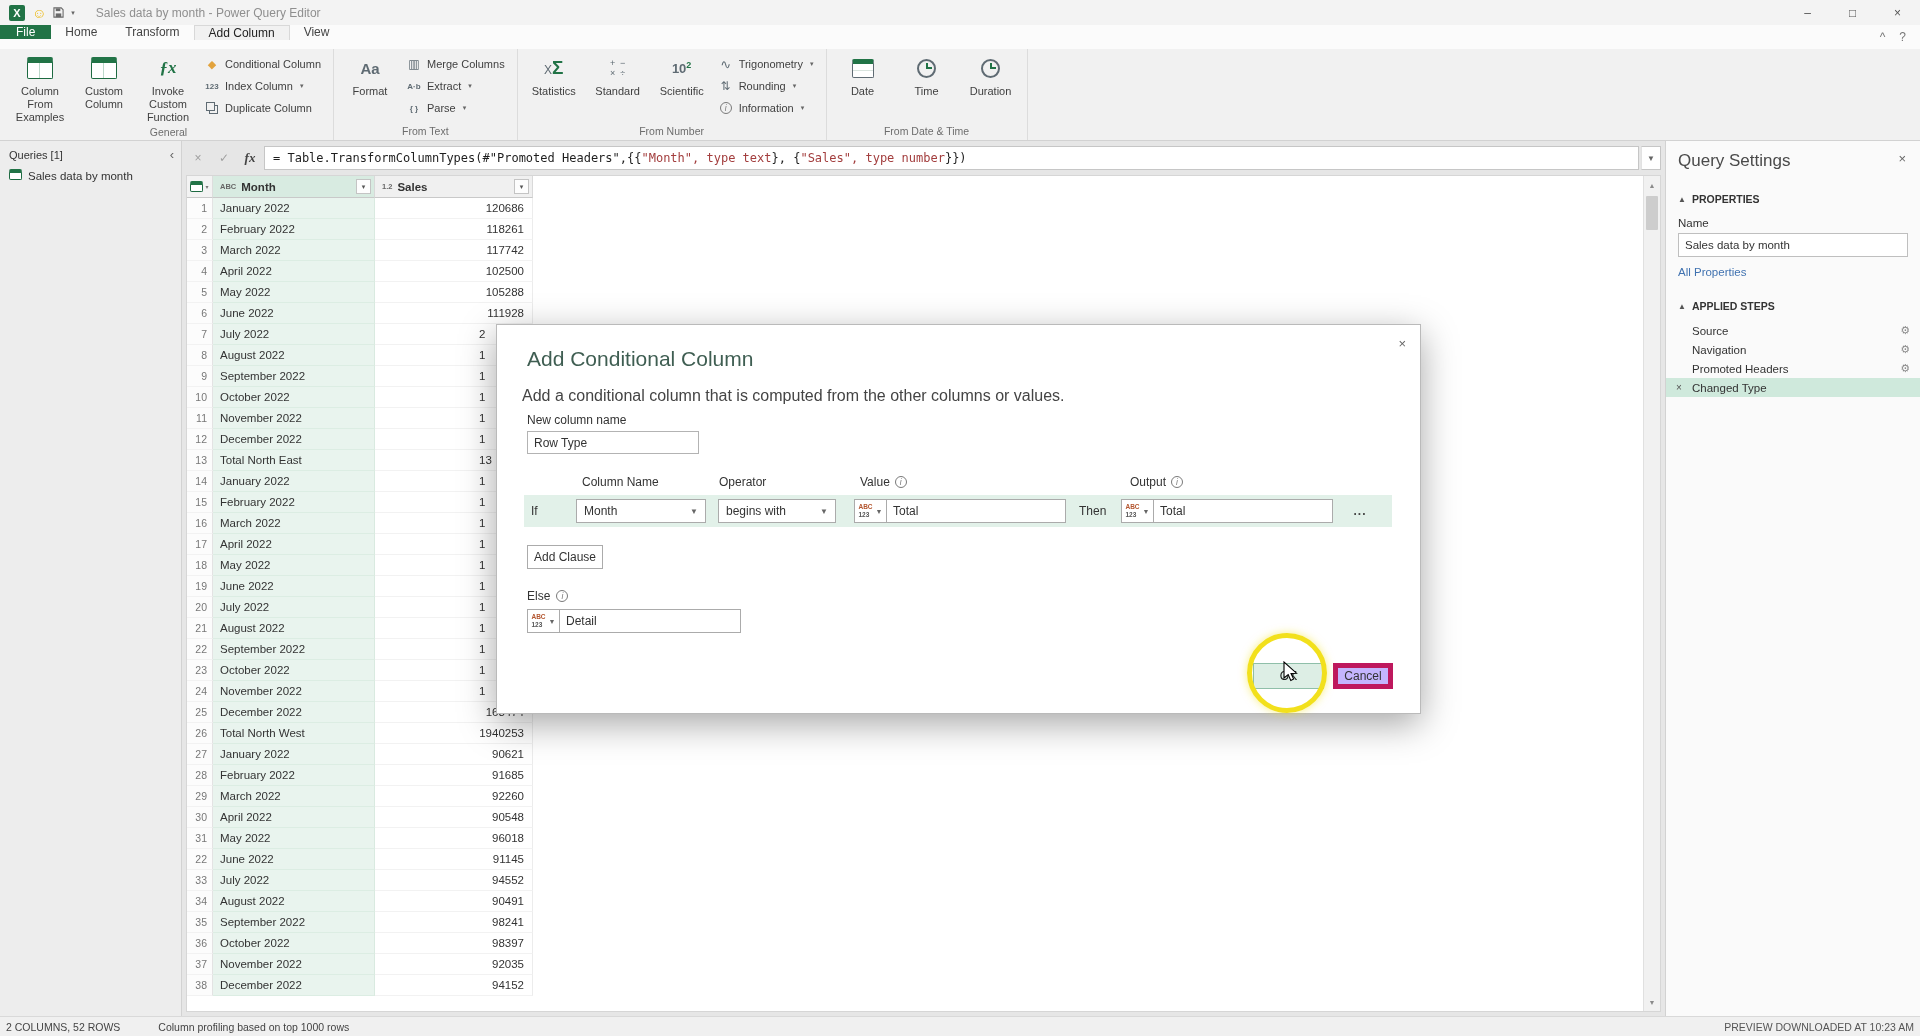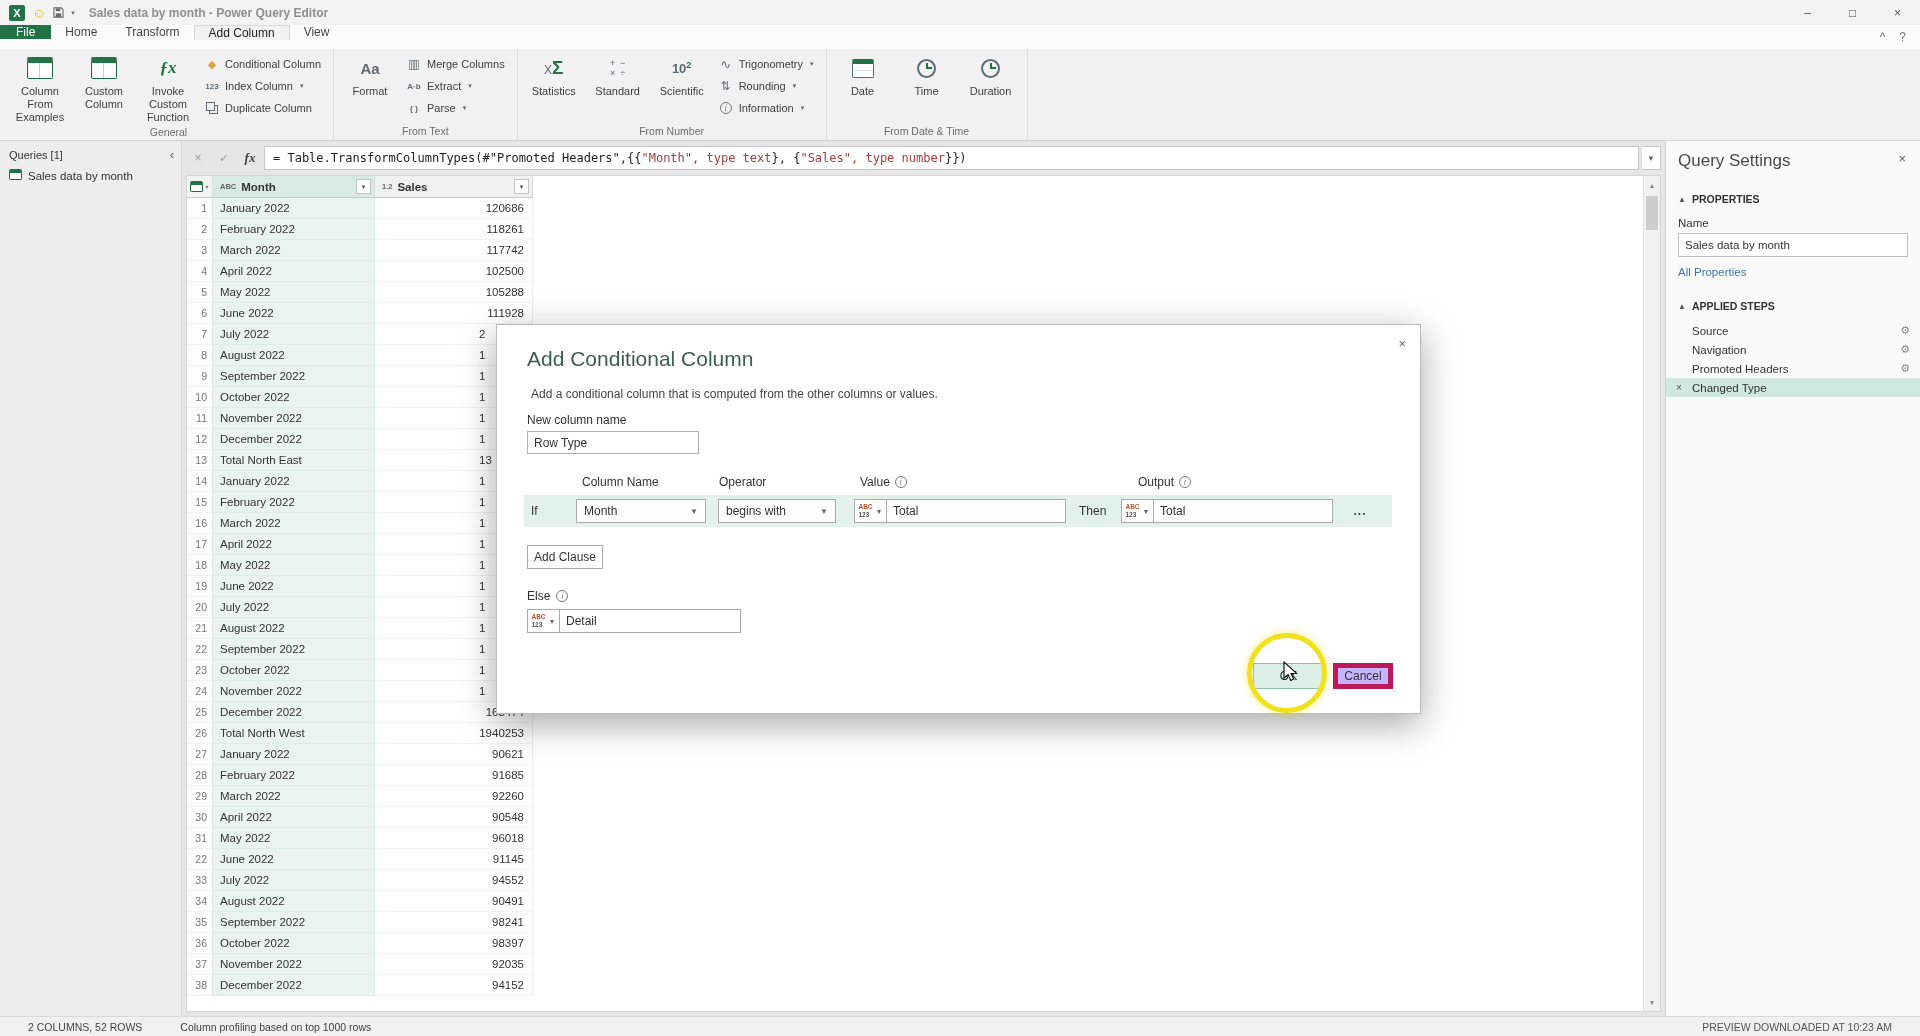--- a/index.html
+++ b/index.html
@@ -5,21 +5,21 @@
   *{margin:0;padding:0;box-sizing:border-box;}
   html,body{width:1920px;height:1036px;}
   body{position:relative;font-family:"Liberation Sans","DejaVu Sans",sans-serif;background:#e6e6e6;overflow:hidden;color:#333;}
 
   
   .titlebar{position:absolute;top:0;left:0;right:0;height:25px;background:#f3f3f3;display:flex;align-items:center;}
   .tb-icons{display:flex;align-items:center;gap:7px;padding:0 9px;}
   .excel-ico{width:16px;height:16px;background:#217346;color:#fff;font-size:11px;font-weight:bold;display:flex;align-items:center;justify-content:center;border-radius:2px;}
   .smiley{color:#edb500;font-size:14px;line-height:1;}
   .qat-arrow{font-size:7px;color:#666;}
-  .tb-title{font-size:12px;color:#8f8f8f;margin-left:5px;font-weight:bold;}
+  .tb-title{font-size:12px;color:#8f8f8f;margin-left:12px;}
   .tb-spacer{flex:1;}
   .winbtn{width:45px;height:25px;display:flex;align-items:center;justify-content:center;font-size:12px;color:#555;}
 
   
   .tabrow{position:absolute;top:25px;left:0;right:0;height:24px;background:#fbfbfb;display:flex;align-items:stretch;}
   .tablist{display:flex;align-items:flex-start;}
   .tab{padding:0 14px;font-size:12px;color:#444;display:flex;align-items:center;cursor:default;}
   .tab.file{background:#217346;color:#fff;padding:0 16px;}
   .tab.active{background:#f1f1f1;border:1px solid #d8d8d8;border-bottom:none;color:#222;}
   .tab-right{margin-left:auto;display:flex;align-items:center;gap:14px;padding-right:14px;color:#777;font-size:12px;}
@@ -105,32 +105,32 @@
   .lbl-name{margin-top:12px;font-size:11.5px;color:#333;}
   .stinput{margin-top:4px;width:100%;height:24px;border:1px solid #bfbfbf;background:#fff;font-size:11.5px;padding:0 6px;font-family:inherit;color:#333;}
   .stlink{margin-top:9px;color:#4072b0;font-size:11.5px;cursor:default;}
   .steps{margin-top:9px;margin-left:-12px;margin-right:-12px;}
   .step{display:flex;align-items:center;height:19px;padding:0 10px 0 26px;font-size:11.5px;color:#333;position:relative;cursor:default;}
   .step.sel{background:#cfe9dc;padding-left:10px;}
   .stepx{width:16px;color:#555;font-size:10px;}
   .gear{margin-left:auto;color:#8a8a8a;font-size:11px;}
 
   
-  .statusbar{position:absolute;left:0;right:0;bottom:0;height:20px;background:#f0f0f0;border-top:1px solid #d9d9d9;display:flex;align-items:center;font-size:10.5px;color:#444;padding:0 28px;gap:38px;margin-top:35px;}
+  .statusbar{position:absolute;left:0;right:0;bottom:0;height:20px;background:#f0f0f0;border-top:1px solid #d9d9d9;display:flex;align-items:center;font-size:10.5px;color:#444;padding:0 6px;gap:38px;margin-top:35px;}
   .sb-right{margin-left:auto;color:#555;}
 
   
   .dialog{position:absolute;left:496px;top:324px;width:925px;height:390px;background:#fff;border:1px solid #bababa;box-shadow:0 10px 34px rgba(0,0,0,.35);z-index:50;font-size:12px;}
   .dlg-close{position:absolute;top:11px;right:14px;color:#666;font-size:13px;}
   .dlg-title{position:absolute;left:30px;top:22px;font-size:21px;color:#3f5e52;font-weight:normal;}
-  .dlg-sub{position:absolute;left:34px;top:62px;font-size:12px;color:#444;}
+  .dlg-sub{position:absolute;left:25px;top:62px;font-size:16px;color:#444;}
   .dlg-ncl{position:absolute;left:30px;top:88px;color:#333;}
   .dlg-ncinput{position:absolute;left:30px;top:106px;width:172px;height:23px;border:1px solid #b3b3b3;font-size:12px;padding:0 6px;font-family:inherit;color:#333;}
   .chead{position:absolute;top:150px;color:#333;display:flex;align-items:center;gap:5px;}
-  .ch-col{left:85px;} .ch-op{left:222px;} .ch-val{left:363px;} .ch-out{left:633px;margin-left:8px;}
+  .ch-col{left:85px;} .ch-op{left:222px;} .ch-val{left:363px;} .ch-out{left:633px;}
   .clauseband{position:absolute;left:27px;top:170px;width:868px;height:32px;background:#e2f1e9;}
   .iflbl{position:absolute;left:34px;top:179px;color:#333;}
   .thenlbl{position:absolute;left:582px;top:179px;color:#333;}
   .pqsel{position:absolute;top:174px;height:24px;background:#fff;border:1px solid #ababab;display:flex;align-items:center;padding:0 7px;color:#333;}
   .pqsel .arr2{margin-left:auto;font-size:8px;color:#666;padding-left:8px;}
   .sel-col{left:79px;width:130px;}
   .sel-op{left:221px;width:118px;}
   .tpbtn{position:absolute;height:24px;width:33px;background:#fff;border:1px solid #ababab;display:flex;align-items:center;justify-content:center;gap:3px;}
   .tp-val{left:357px;top:174px;}
   .tp-out{left:624px;top:174px;}

